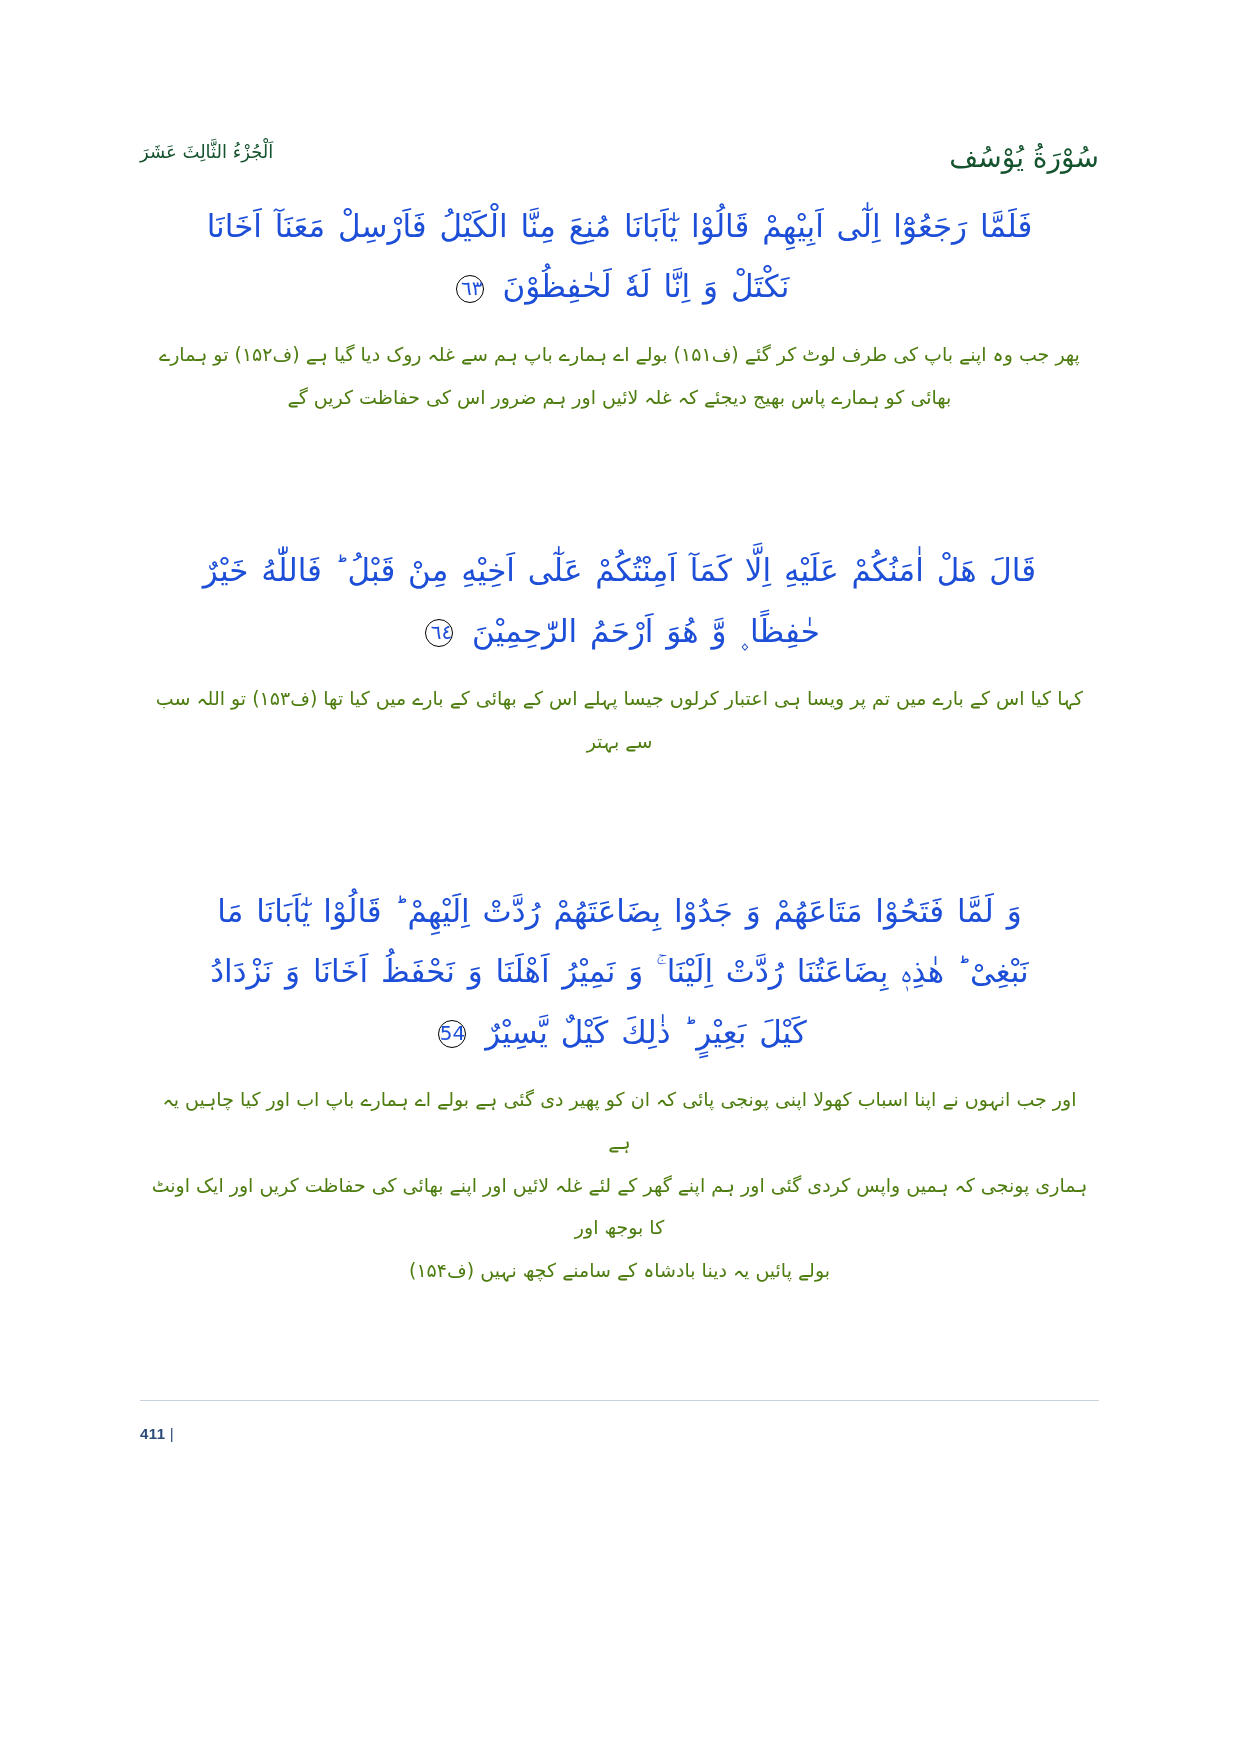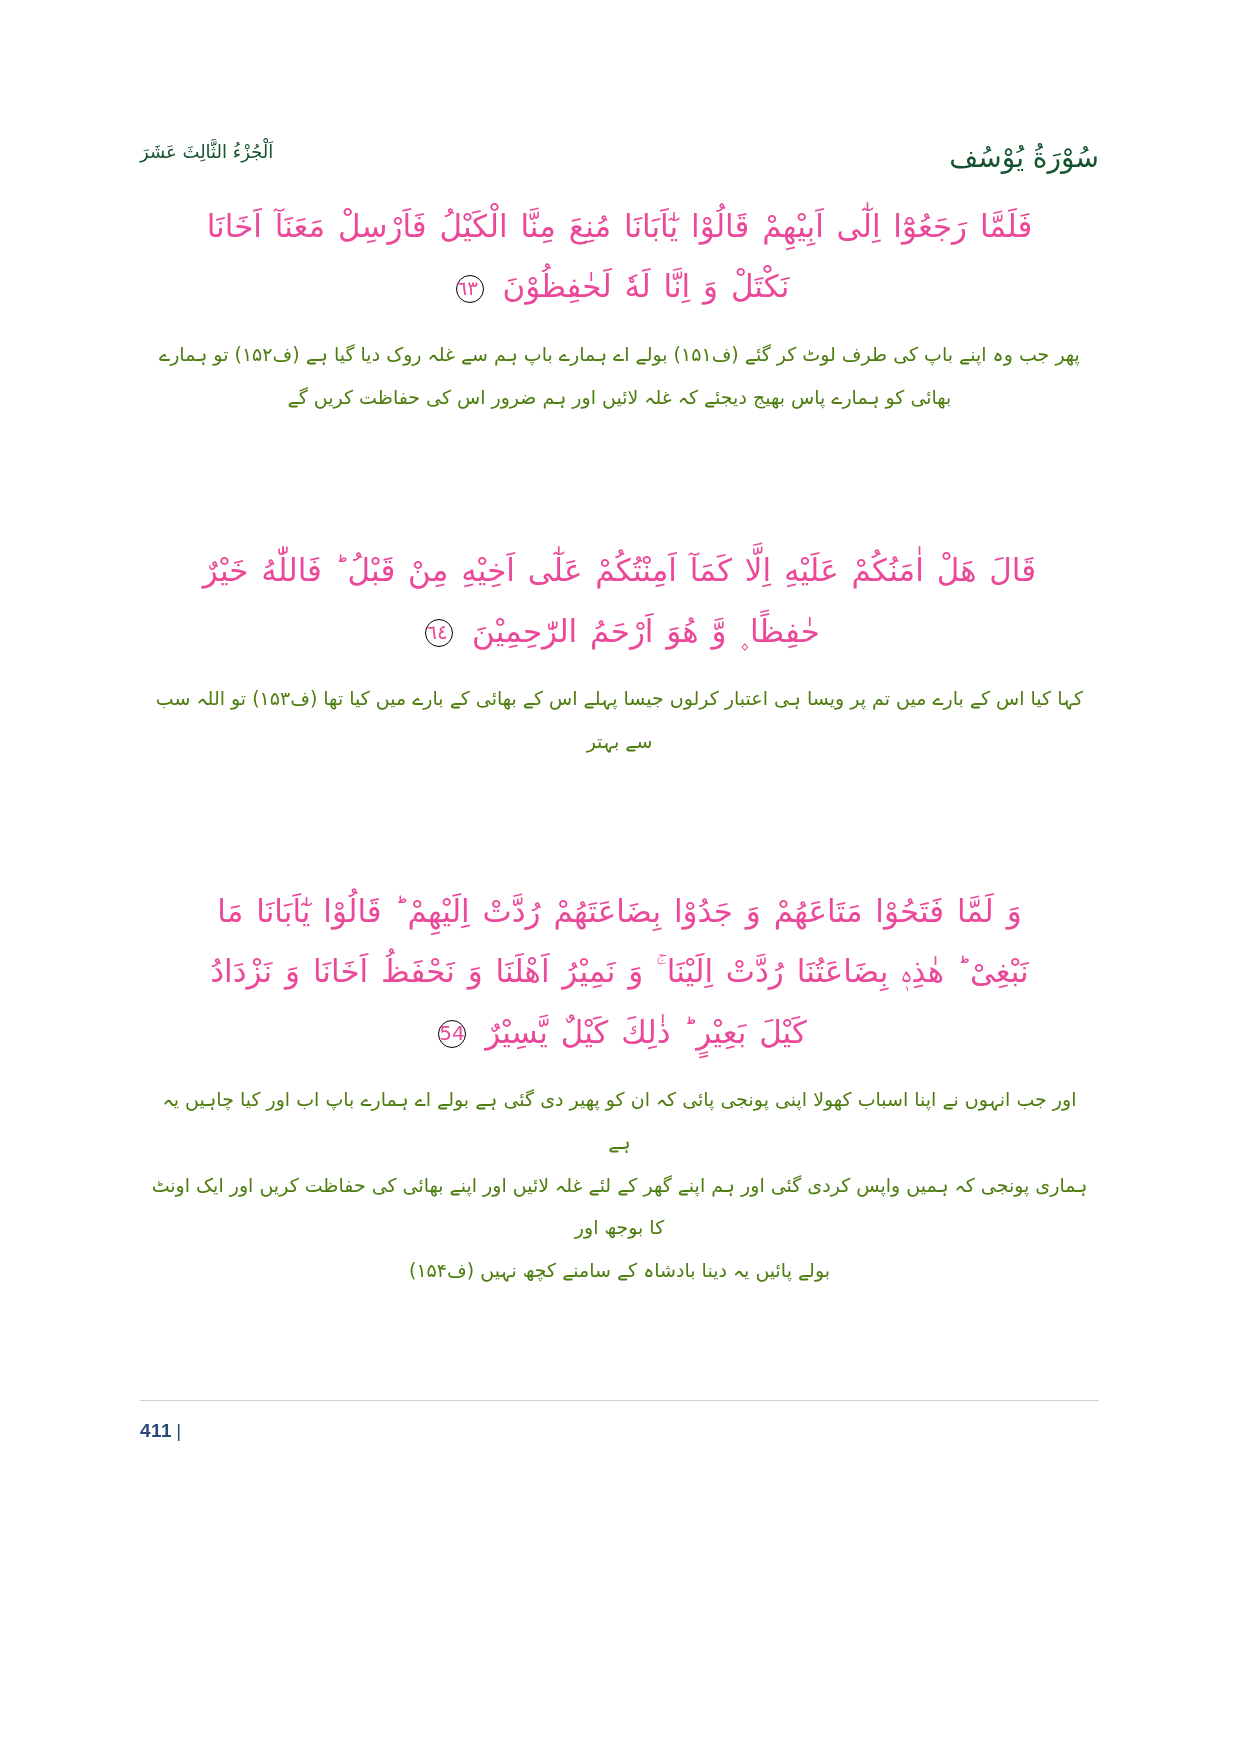--- a/index.html
+++ b/index.html
@@ -58,34 +58,34 @@
     direction: rtl;
   }
   .verse-block {
     margin-bottom: 10px;
   }
   .arabic {
     font-family: "DejaVu Sans", sans-serif;
     font-size: 31px;
     line-height: 1.95;
     text-align: center;
-    color: #ec4899;
+    color: #1d4ed8;
     direction: rtl;
     word-spacing: 3px;
     padding: 0 4px;
   }
   .arabic .ayah-mark {
     display: inline-block;
     font-size: 20px;
     border: 1.6px solid #000;
     border-radius: 50%;
     width: 26px;
     height: 26px;
     line-height: 24px;
-    text-align: left;
+    text-align: right;
     vertical-align: middle;
     margin: 3px 6px;
     font-family: "DejaVu Sans", sans-serif;
   }
   .urdu {
     font-family: "DejaVu Sans", sans-serif;
     font-size: 19px;
     line-height: 2.25;
     text-align: center;
     direction: rtl;
@@ -103,21 +103,21 @@
     right: 140px;
     bottom: 352px;
     border-top: 1px solid #c9d2dd;
     height: 1px;
   }
   .folio {
     position: absolute;
     left: 140px;
     bottom: 312px;
     font-family: "Liberation Sans", sans-serif;
-    font-size: 19px;
+    font-size: 15px;
     font-weight: bold;
     color: #2b4a78;
     letter-spacing: 0.5px;
   }
   .folio .bar {
     color: #2b4a78;
     font-weight: normal;
     margin-left: 4px;
   }
 </style>

